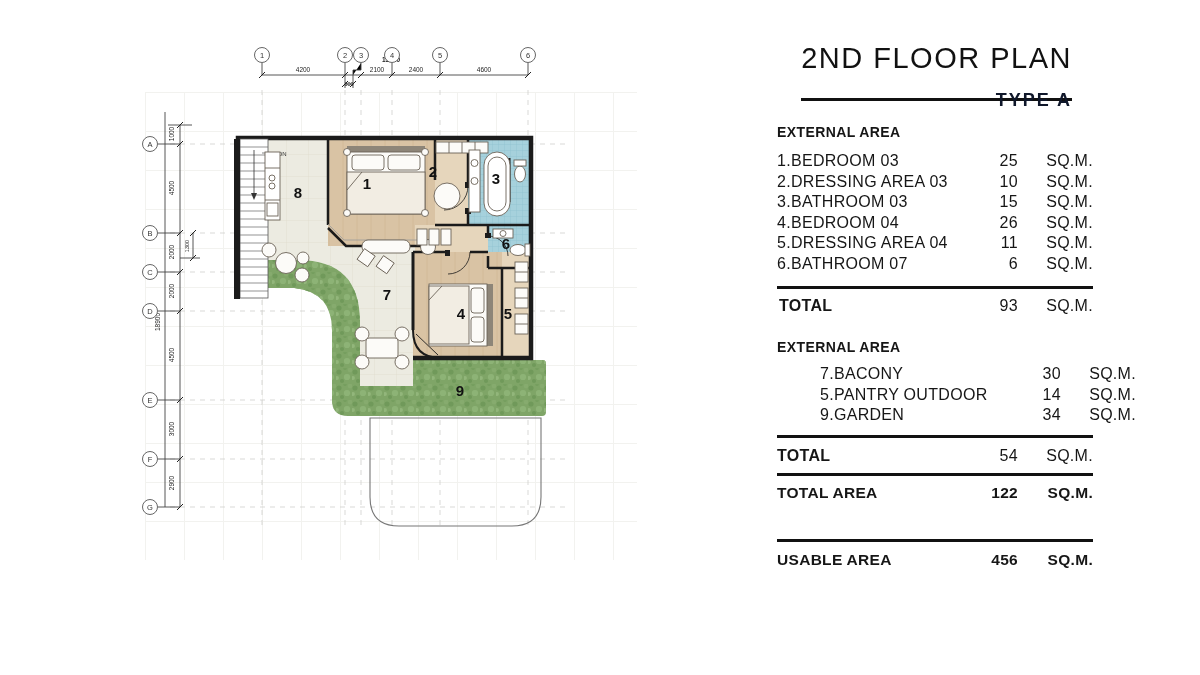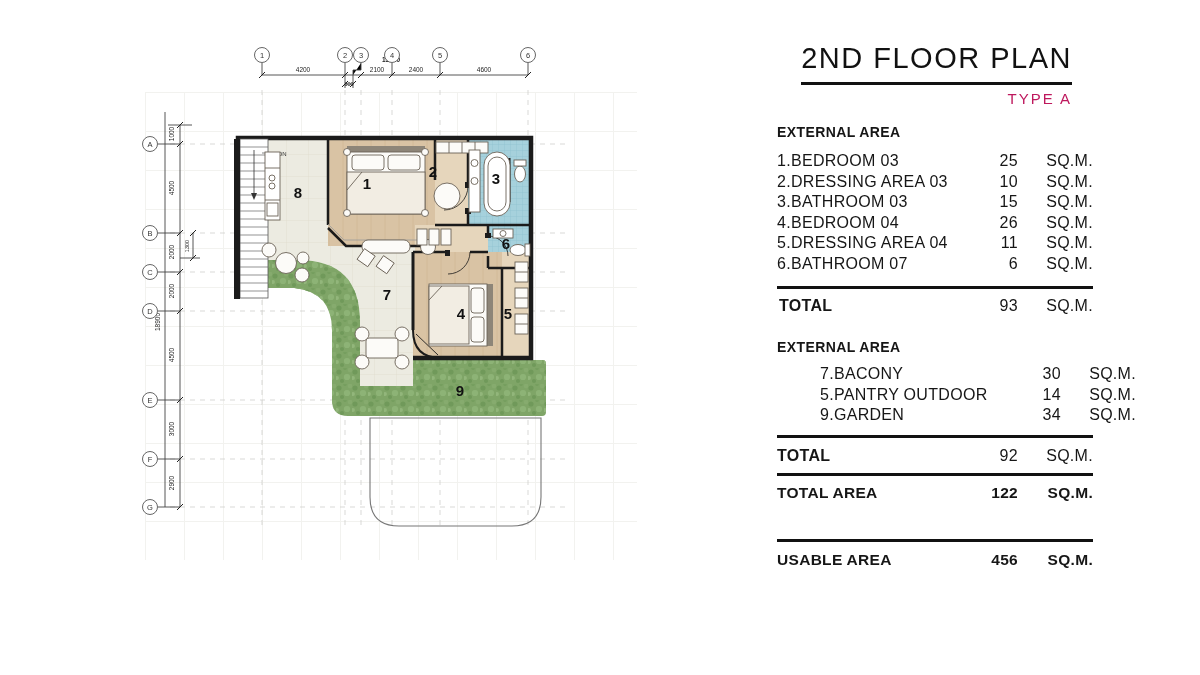--- a/index.html
+++ b/index.html
@@ -7,22 +7,22 @@
           font-family:"Liberation Sans",sans-serif;color:#161616;}
   .bg-tiles{position:absolute;left:145px;top:92px;width:492px;height:468px;
     background-image:linear-gradient(#efefec 1px,transparent 1px),
                      linear-gradient(90deg,#efefec 1px,transparent 1px);
     background-size:39px 39px;opacity:.8;}
   svg{position:absolute;left:0;top:0;}
   
   .panel{position:absolute;left:777px;top:0;width:316px;height:675px;}
   .panel .abs{position:absolute;}
   .title{font-size:29px;letter-spacing:1.5px;font-weight:500;color:#111;
-         border-bottom:3px solid #111;padding-bottom:7px;white-space:nowrap;}
-  .subtitle{font-size:15px;letter-spacing:2px;color:#be185d;}
+         border-bottom:3px solid #111;padding-bottom:23px;white-space:nowrap;}
+  .subtitle{font-size:18px;letter-spacing:2px;color:#0f172a;font-weight:bold;}
   .sec-head{font-size:14px;font-weight:bold;letter-spacing:.4px;}
   .row{display:grid;grid-template-columns:1fr 60px 75px;height:20.6px;line-height:20.6px;
        font-size:16px;letter-spacing:.3px;}
   .row .v{text-align:right;}
   .row .u{text-align:right;}
   .row.big{font-size:15.5px;font-weight:bold;}
   .hline{height:3px;background:#111;width:316px;}
   .hline.thin{height:2.5px;}
 </style>
 </head>
@@ -388,21 +388,21 @@
       <span>9.GARDEN</span>
       <span class="v">34</span>
       <span class="u">SQ.M.</span>
     </div>
   </div>
 
   <div class="abs hline thin" style="top:435px;left:0;"></div>
 
   <div class="abs row" style="top:446px;left:0;width:316px;">
     <span style="font-weight:bold">TOTAL</span>
-    <span class="v">92</span>
+    <span class="v">54</span>
     <span class="u">SQ.M.</span>
   </div>
 
   <div class="abs hline thin" style="top:473px;left:0;"></div>
 
   <div class="abs row big" style="top:483px;left:0;width:316px;">
     <span>TOTAL AREA</span>
     <span class="v">122</span>
     <span class="u">SQ.M.</span>
   </div>

